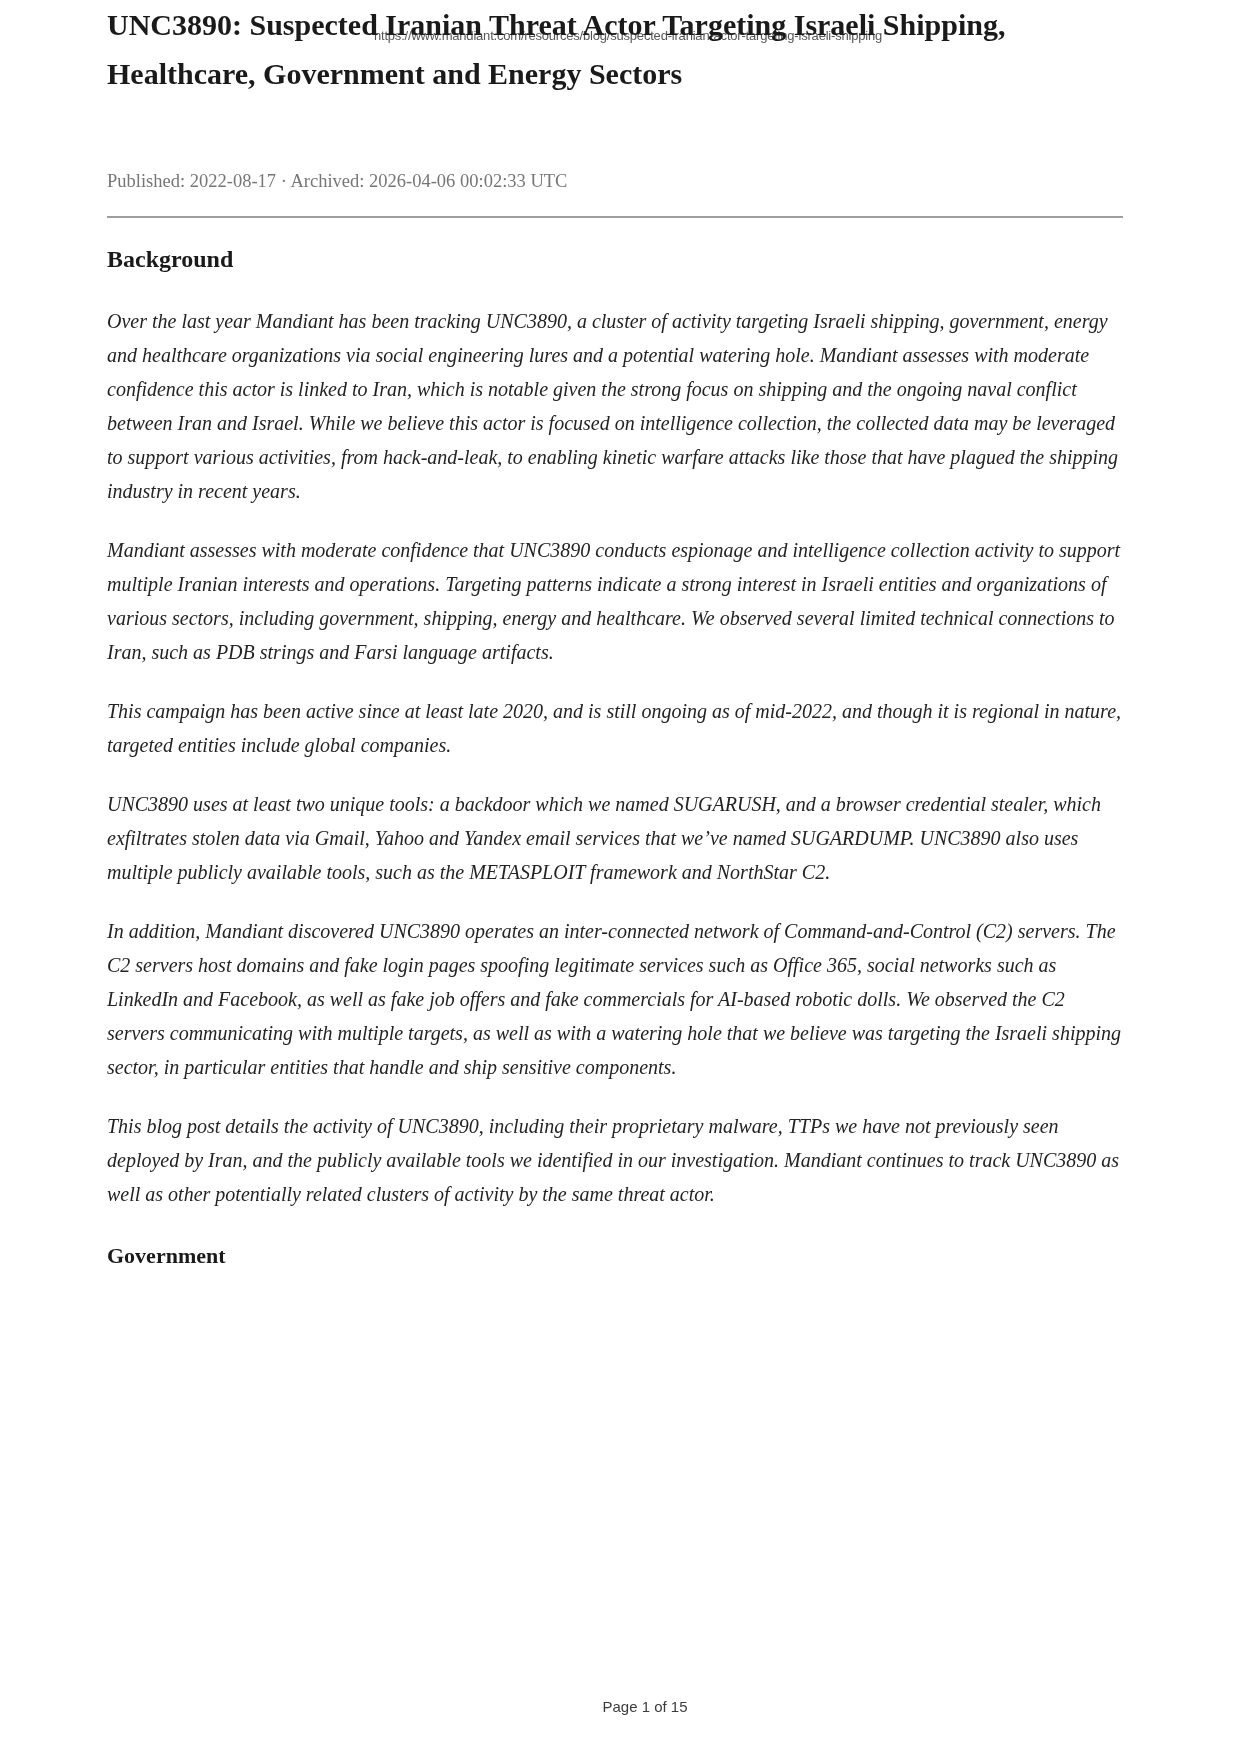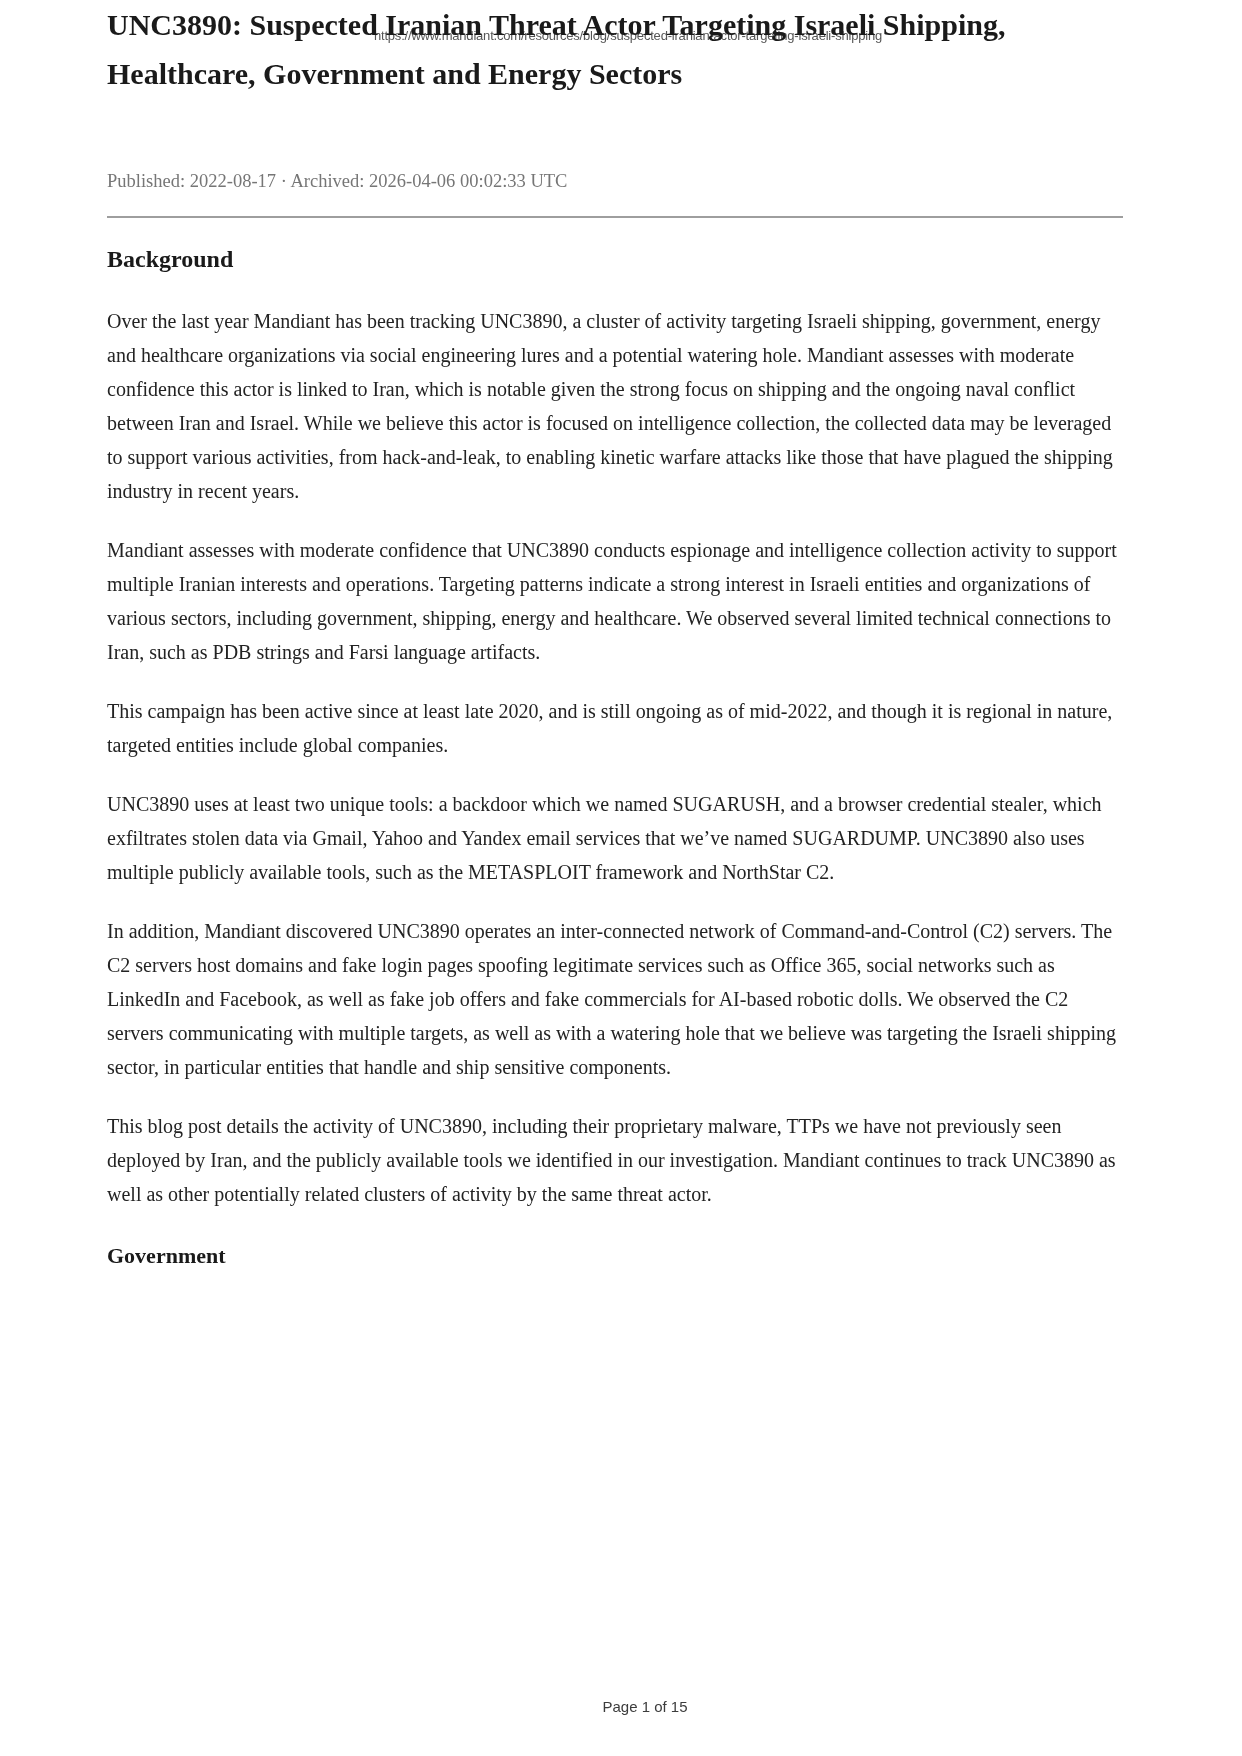--- a/index.html
+++ b/index.html
@@ -70,20 +70,21 @@
     line-height: 34px;
     font-weight: bold;
     color: #1a1a1a;
     margin: 0 0 28px 0;
   }
   p.body-para {
     font-size: 20px;
     line-height: 34px;
     color: #232323;
     margin: 0 0 25px 0;
+    font-style: italic;
   }
   h3.sub-heading {
     font-size: 22px;
     line-height: 30px;
     font-weight: bold;
     color: #1a1a1a;
     margin: 30px 0 0 0;
   }
   .page-footer {
     position: absolute;

